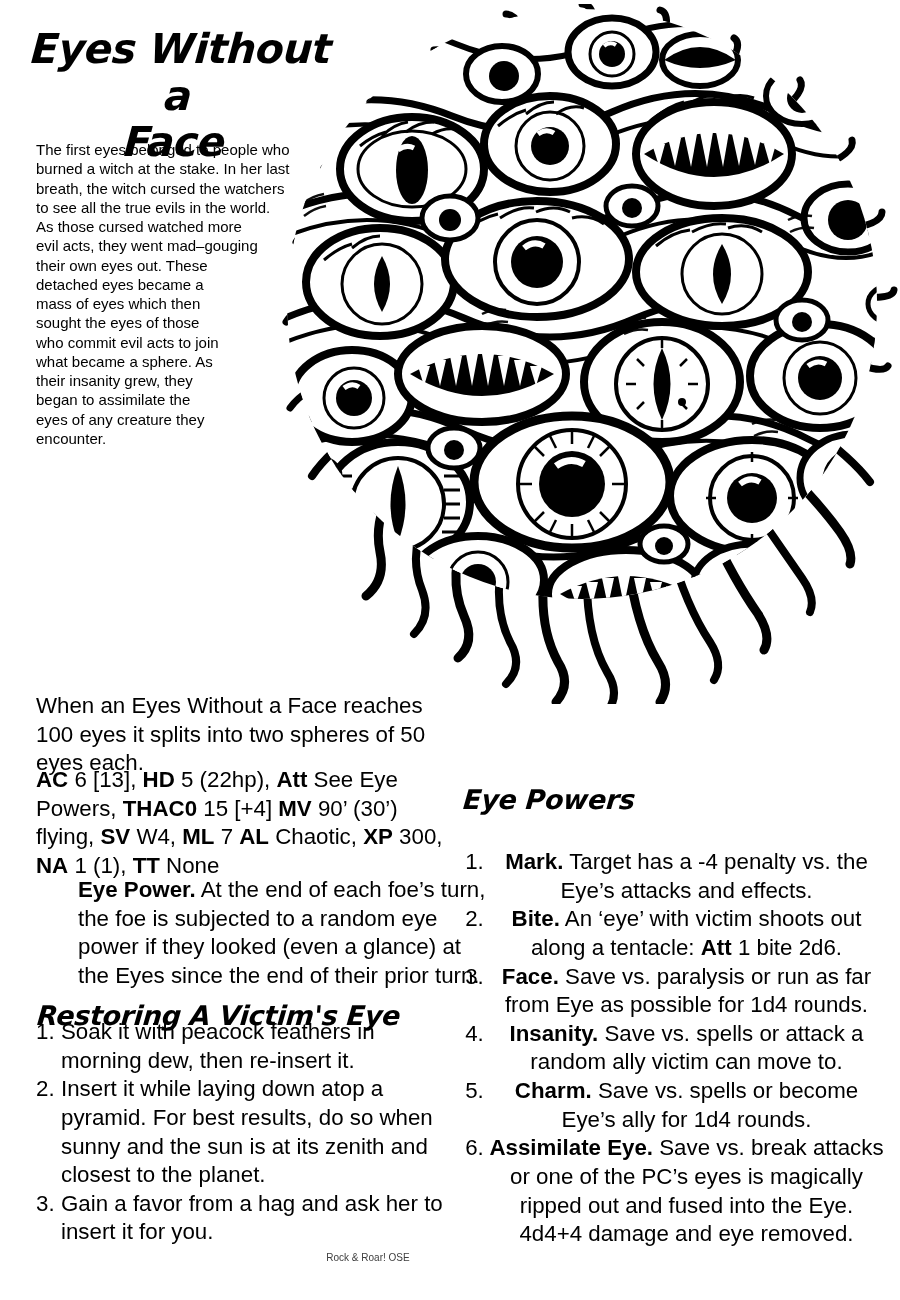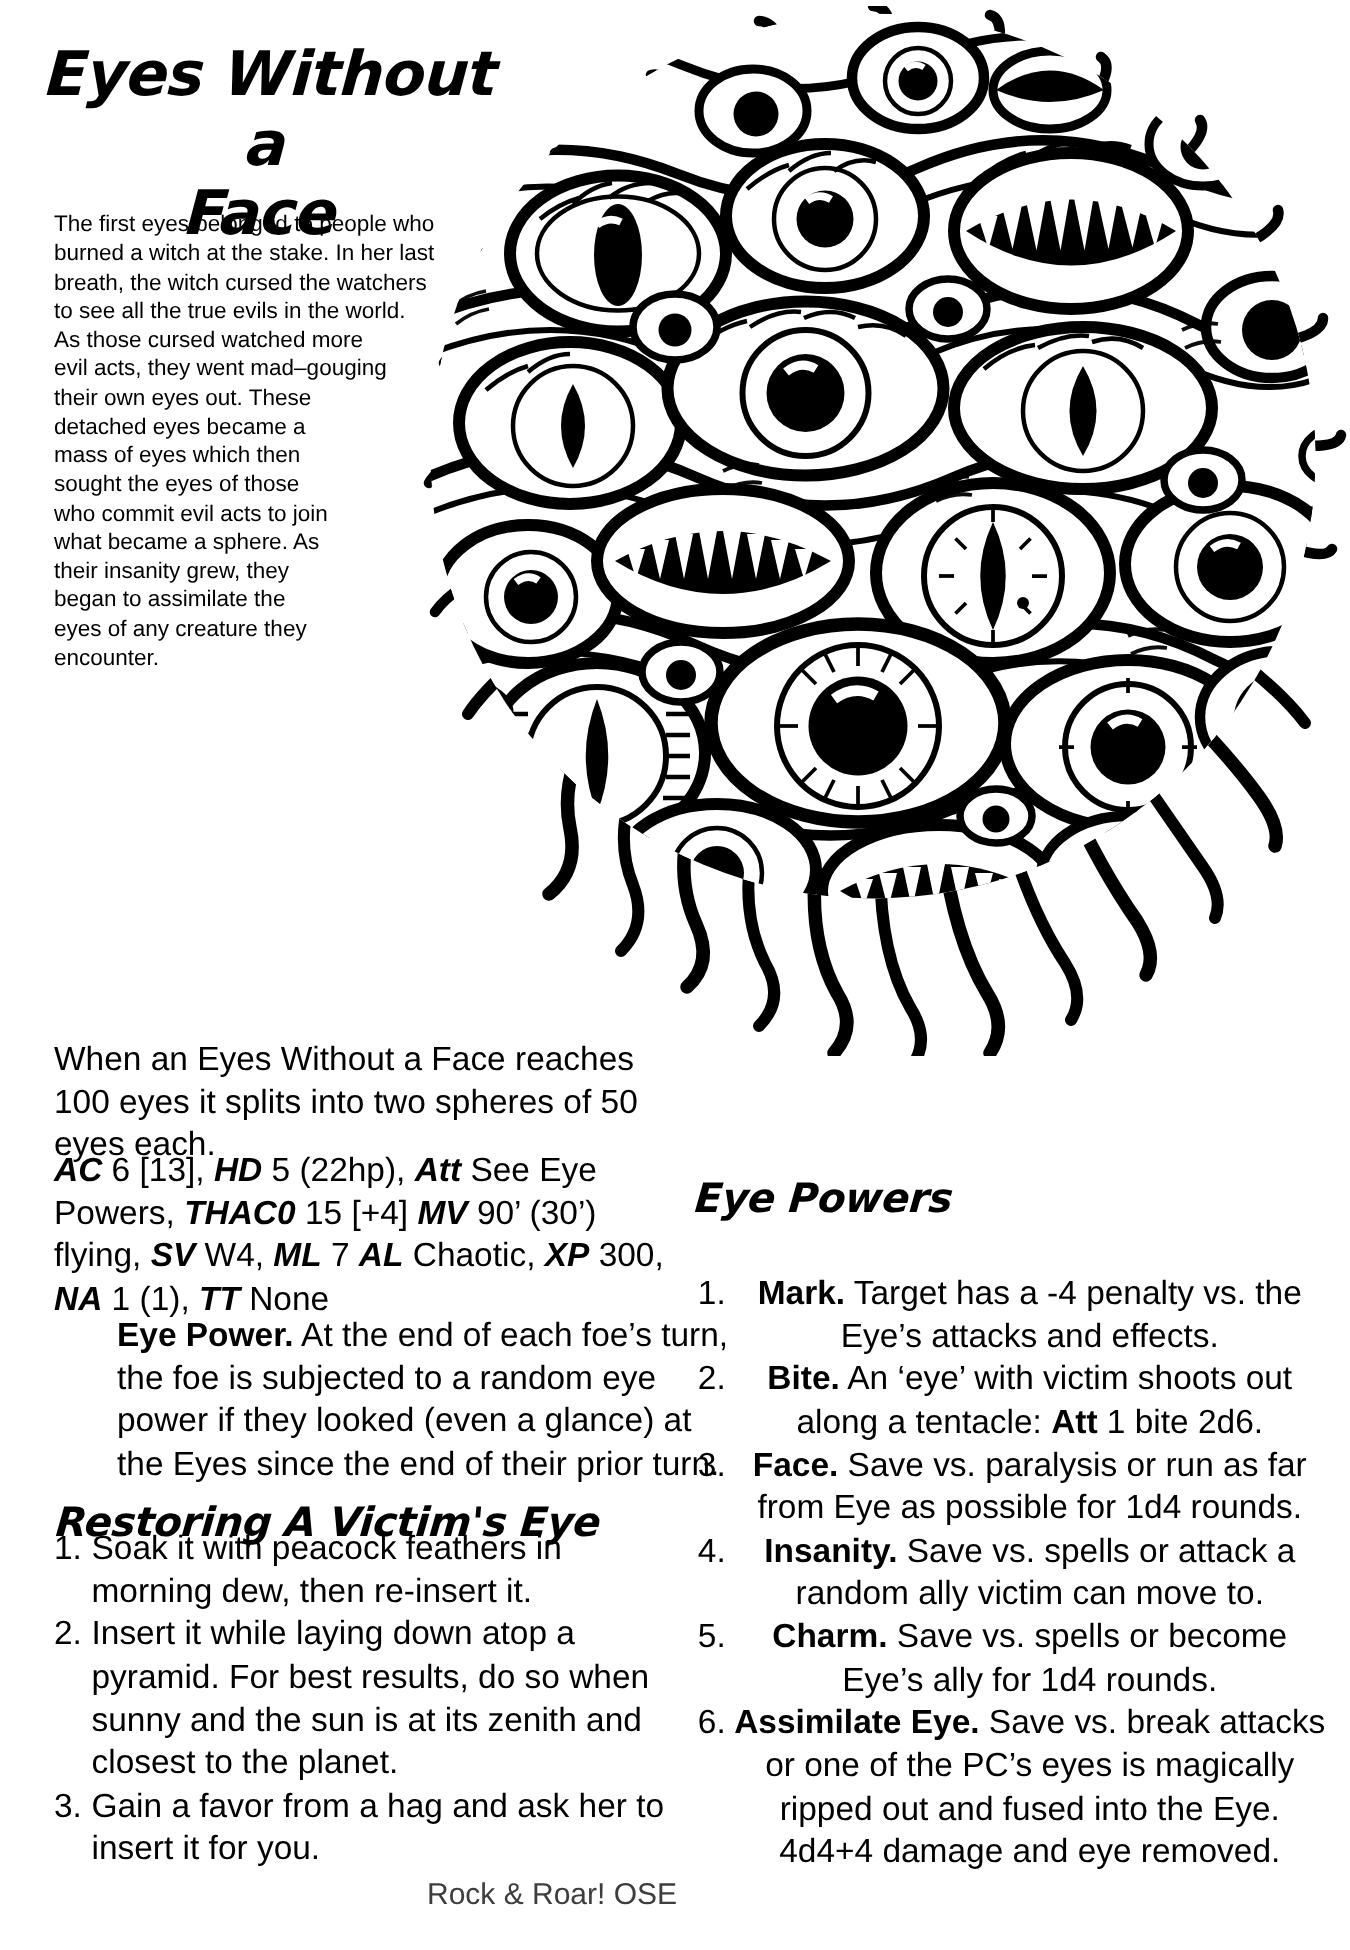--- a/index.html
+++ b/index.html
@@ -98,21 +98,21 @@
 
   
   .statblock {
     position: absolute;
     left: 36px;
     top: 766px;
     width: 408px;
     font-size: 22.3px;
     line-height: 1.285;
   }
-  .statblock b { font-weight: bold; font-style: italic; }
+  .statblock b { font-weight: bold; }
 
   
   .eyepower-para {
     position: absolute;
     left: 36px;
     top: 876px;
     width: 410px;
     font-size: 22.3px;
     line-height: 1.285;
     margin-left: 42px;
@@ -192,21 +192,21 @@
   }
   ol.num > li b { font-weight: bold; }
 
   
   .footer {
     position: absolute;
     left: 0;
     top: 1252px;
     width: 736px;
     text-align: center;
-    font-size: 20px;
+    font-size: 10px;
     color: #3d3d3d;
   }
 </style>
 </head>
 <body>
 
 <div class="page">
 
   <div class="illo">
     <svg viewBox="0 0 620 700" xmlns="http://www.w3.org/2000/svg" aria-hidden="true">

